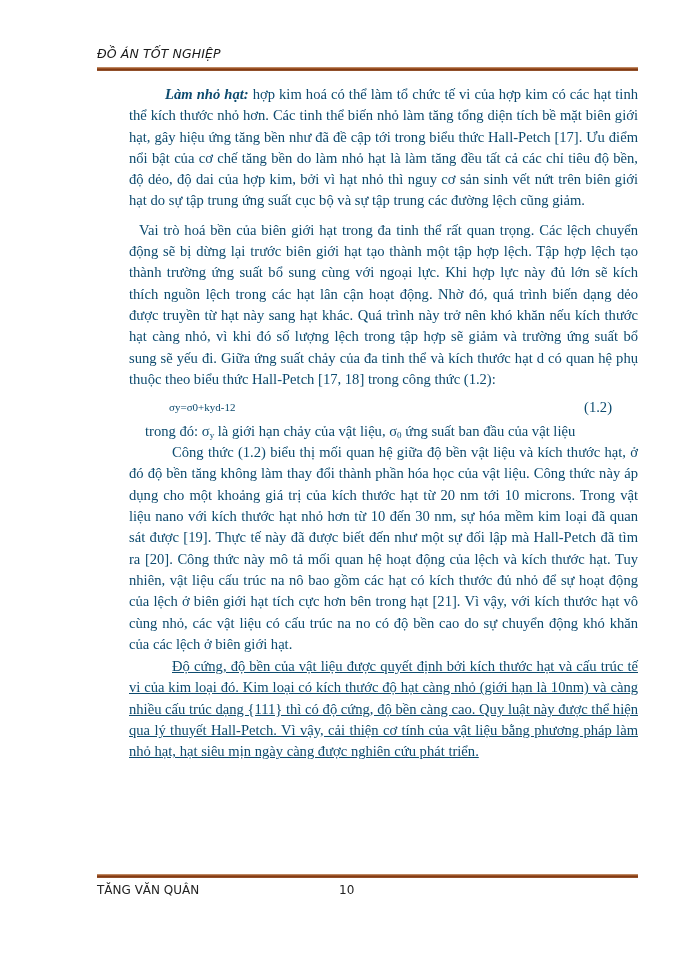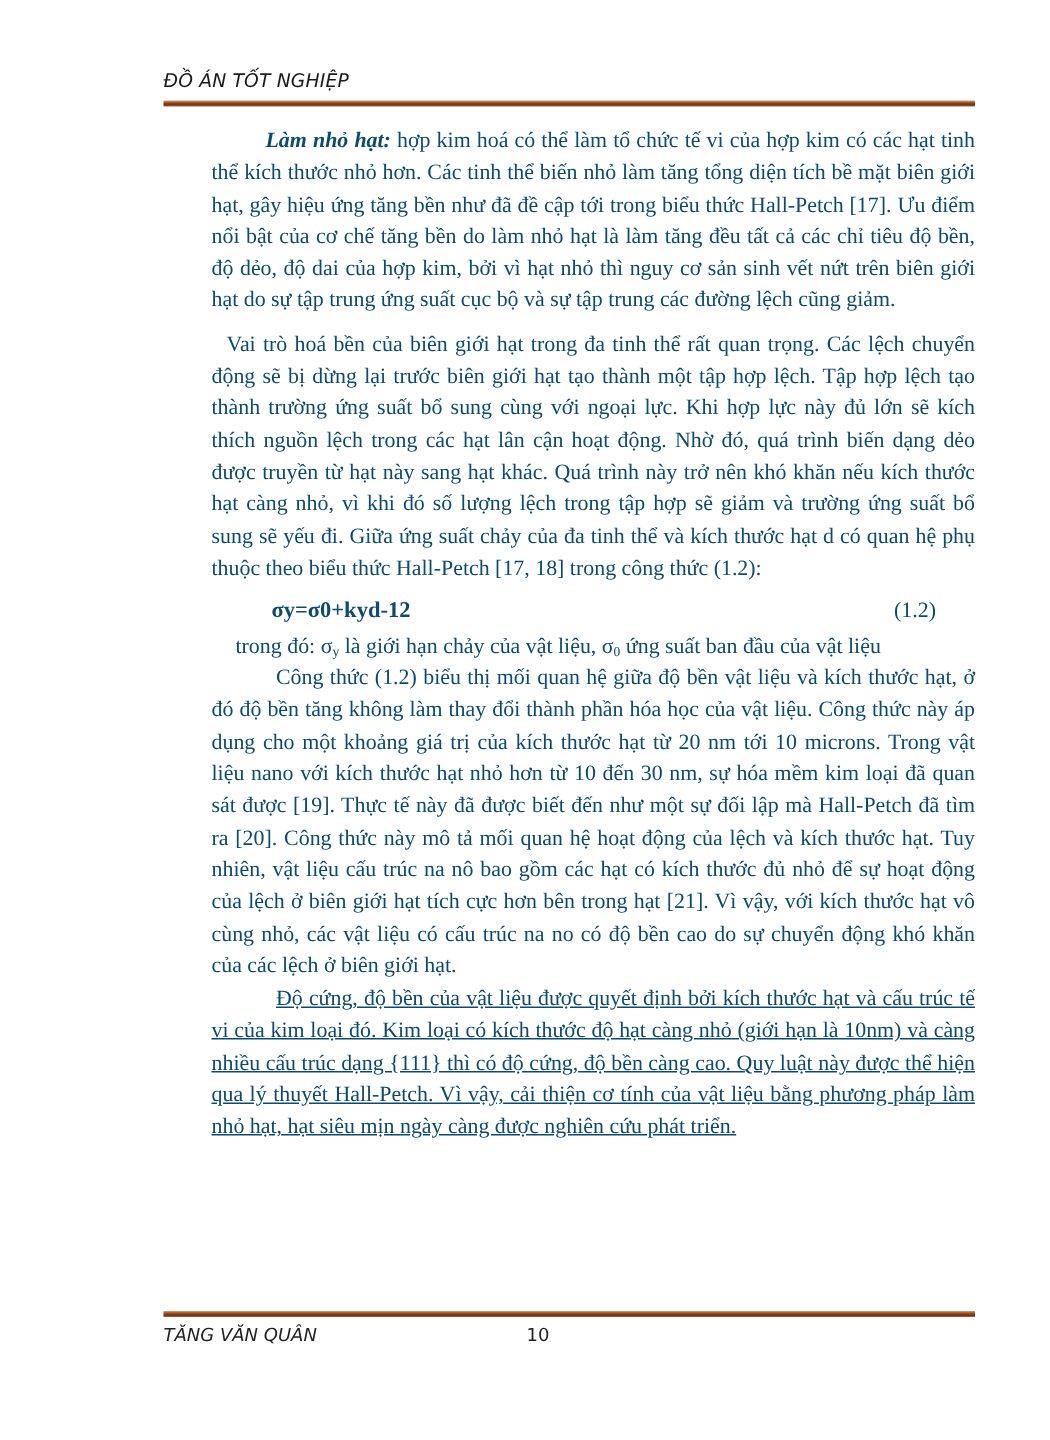--- a/index.html
+++ b/index.html
@@ -1,18 +1,18 @@
 <!DOCTYPE html>
 <html><head>
   <meta charset="utf-8">
   <style>
     html, body { margin: 0; padding: 0; background: #ffffff; }
     body { width: 700px; height: 960px; position: relative; overflow: hidden; }
     .page {
-      position: absolute; left: 12px; top: 0; width: 628px; height: 960px; background: #fff;
+      position: absolute; left: 0; top: 0; width: 628px; height: 960px; background: #fff;
     }
     .header {
       position: absolute; left: 97px; top: 44px; width: 541px; height: 20px;
       font-family: "DejaVu Sans", sans-serif; font-style: italic; font-size: 12.5px;
       color: #1a1a1a; letter-spacing: 0.1px;
     }
     .header .left { position: absolute; left: 0; top: 2px; }
     .header .right { position: absolute; right: 0; top: 2px; }
     .rule {
       position: absolute; left: 97px; width: 541px; height: 4px;
@@ -28,31 +28,31 @@
     .body-text p { margin: 0; }
     .p1 { text-indent: 36px; }
     .p2 { text-indent: 10px; margin-top: 8px !important; }
     .p3 { text-indent: 43px; }
     .p4 { text-indent: 43px; margin-top: 1px !important; text-decoration: underline; }
     .bold-italic { font-weight: bold; font-style: italic; }
     .formula-line {
       position: relative; height: 24px; margin-top: 7px !important;
     }
     .formula {
-      position: absolute; left: 40px; top: 0; font-size: 15px; font-weight: bold;
+      position: absolute; left: 40px; top: 0; font-size: 11px;
     }
     .eq-num { position: absolute; right: 26px; top: 0; }
     .where-line { padding-left: 16px; height: 21px; }
     .where-line2 { padding-left: 108px; height: 22px; }
     sub { font-size: 9px; vertical-align: -2px; line-height: 0; }
     .footer {
       position: absolute; left: 97px; top: 883px; width: 541px; height: 18px;
       font-family: "DejaVu Sans", sans-serif; font-size: 12px; color: #222;
     }
-    .footer .author { position: absolute; left: 0; top: 0; font-style: italic; }
+    .footer .author { position: absolute; left: 0; top: 0; }
     .footer .pagenum { position: absolute; left: 242px; top: 0; }
   </style>
 </head>
 <body>
 
 <div class="page">
 
   <div class="header">
     <span class="left">ĐỒ ÁN TỐT NGHIỆP</span>
   </div>

